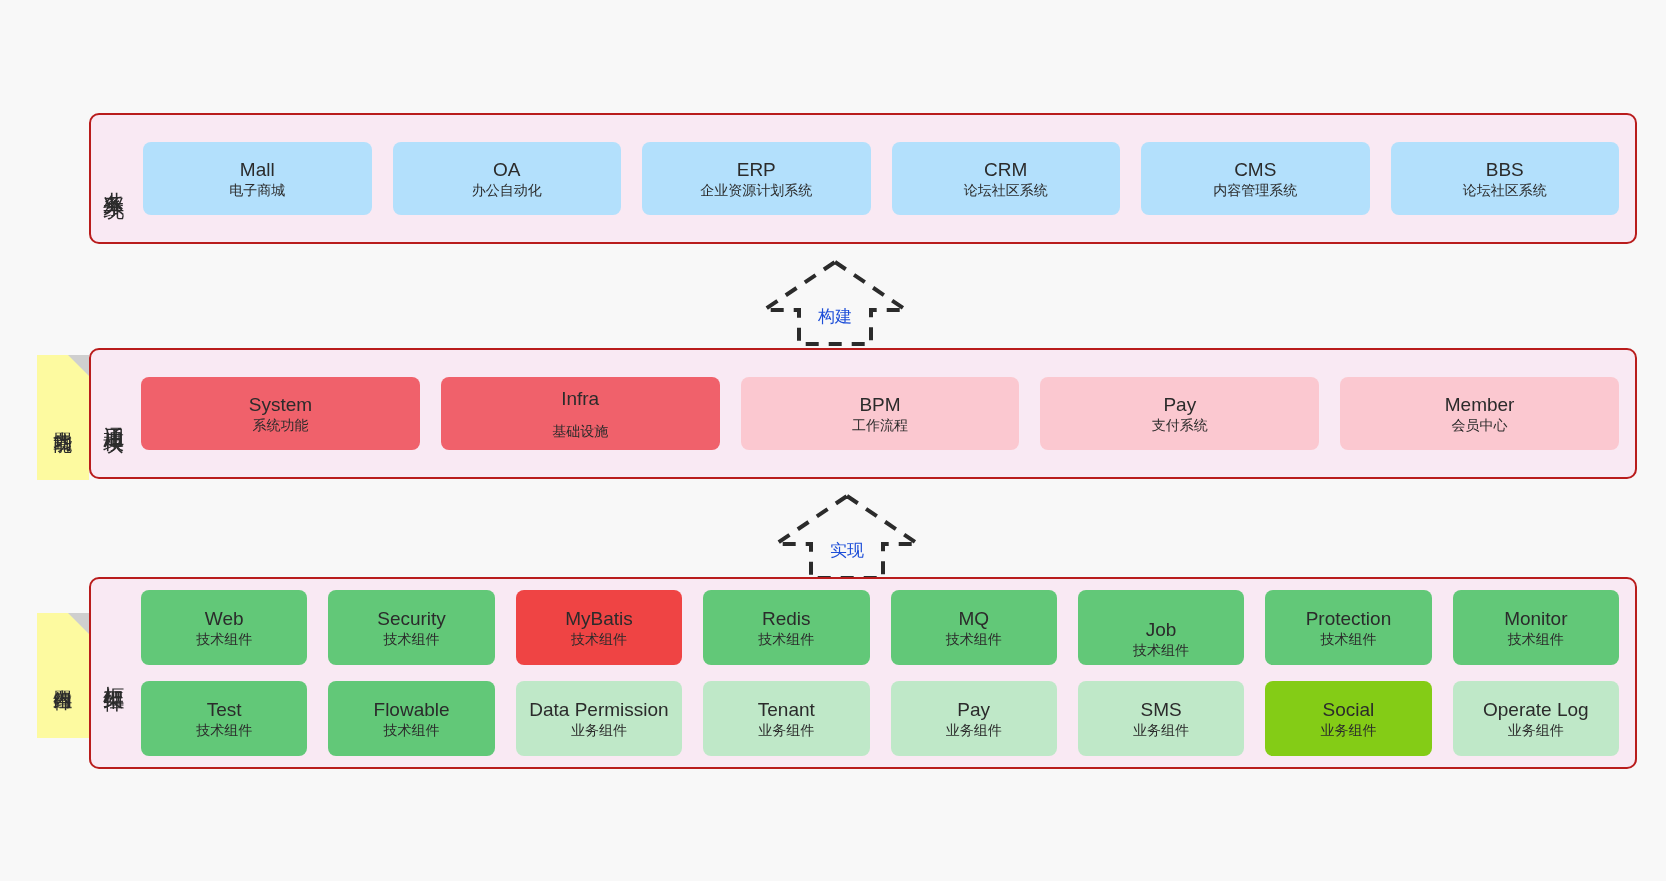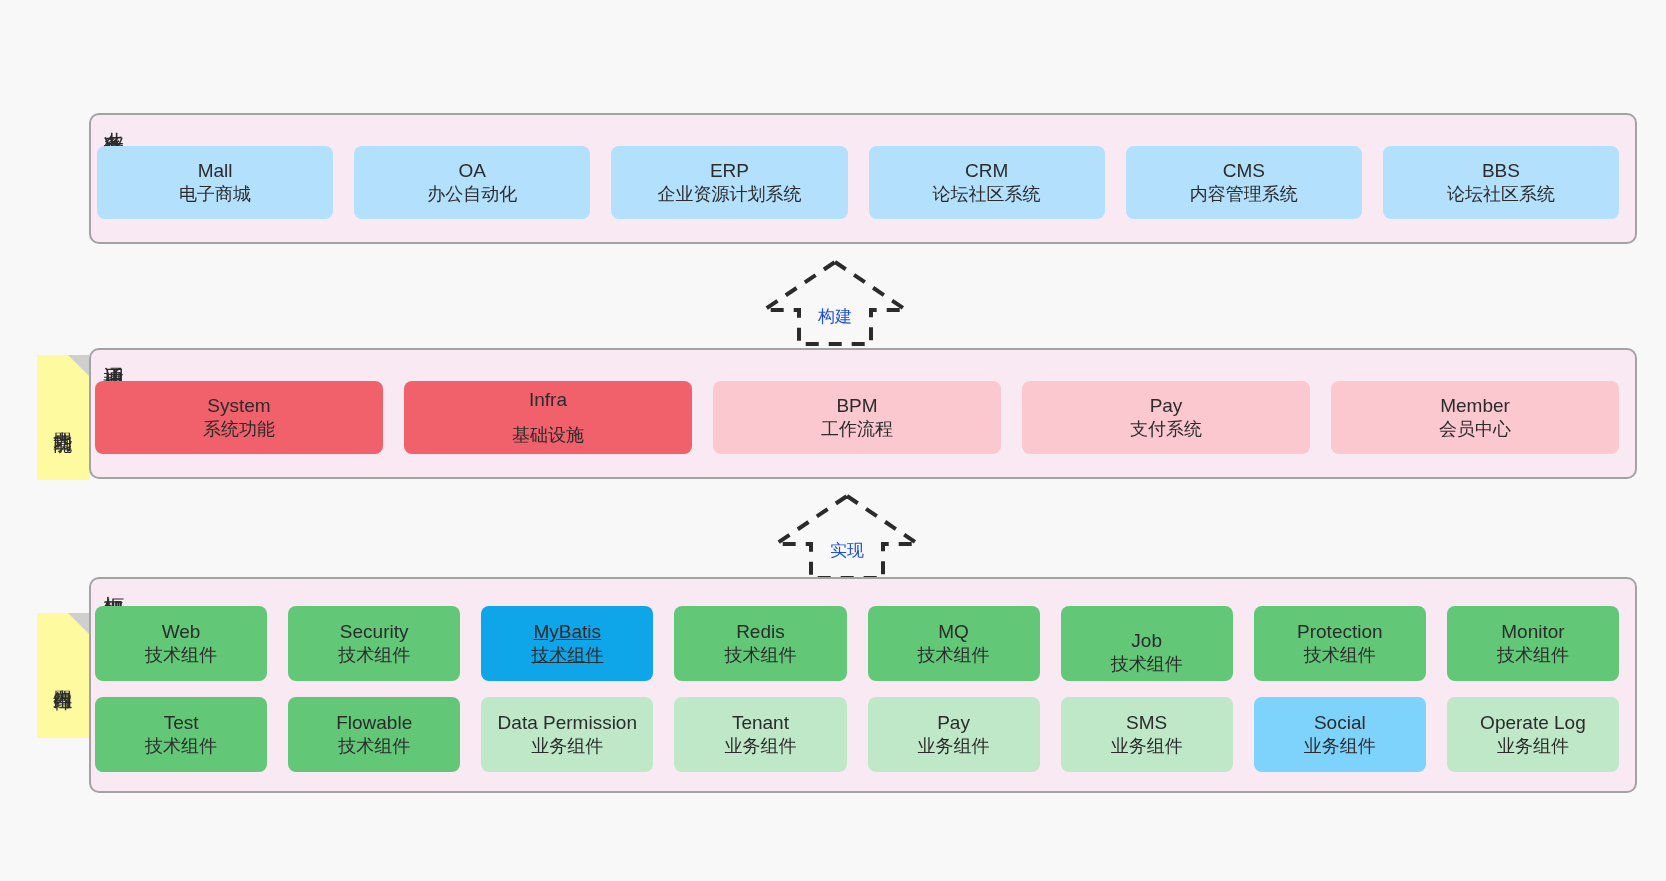--- a/index.html
+++ b/index.html
@@ -14,25 +14,24 @@
     position: relative;
     overflow: hidden;
   }
 
   .canvas { position: absolute; inset: 0; }
 
   
   .layer {
     position: absolute;
     background: #f9e9f3;
-    border: 2px solid #a3a3a3;
+    border: 2px solid #b91c1c;
     border-radius: 10px;
     display: flex;
     align-items: stretch;
-    flex-direction: column;
   }
   .layer-label {
     flex: 0 0 auto;
     width: 46px;
     display: flex;
     align-items: center;
     justify-content: center;
     font-size: 21px;
     line-height: 1.12;
     color: #2b2b2b;
@@ -60,38 +59,38 @@
     display: flex;
     flex-direction: column;
     align-items: center;
     justify-content: center;
     text-align: center;
     line-height: 1.25;
     color: #2b2b2b;
     padding: 6px 4px;
   }
   .card .t1 { font-size: 19px; }
-  .card .t2 { font-size: 18px; }
+  .card .t2 { font-size: 14px; }
 
   
   .c-blue        { background: #b3e0fc; }
   .c-red         { background: #f0616b; }
   .c-pink        { background: #fbc8d0; }
   .c-green       { background: #62c878; }
   .c-lightgreen  { background: #bfe8c8; }
 
   
   #layer-business  { left: 89px;  top: 113px; width: 1548px; height: 131px; }
   #layer-business .layer-body { padding-left: 6px; }
   #layer-business .card { height: 73px; }
 
   #layer-modules   { left: 89px;  top: 348px; width: 1548px; height: 131px; }
   #layer-modules .card { height: 73px; }
 
-  #layer-framework { left: 89px;  top: 577px; width: 1548px; height: 216px; }
+  #layer-framework { left: 89px;  top: 577px; width: 1548px; height: 192px; }
   #layer-framework .card { height: 75px; }
   #layer-framework .layer-body { gap: 16px; }
 
   
   .sticky {
     position: absolute;
     width: 52px;
     background: #fdfaa0;
     color: #2b2b2b;
     font-size: 19px;
@@ -243,21 +242,21 @@
 
       <div class="row">
         <div class="card c-green" style="background: rgb(98, 200, 120);">
           <span class="t1">Web</span>
           <span class="t2">技术组件</span>
         </div>
         <div class="card c-green" style="background: rgb(98, 200, 120);">
           <span class="t1">Security</span>
           <span class="t2">技术组件</span>
         </div>
-        <div class="card c-green" style="background: #0ea5e9; text-decoration: underline;">
+        <div class="card c-green" style="background: #ef4444;">
           <span class="t1">MyBatis</span>
           <span class="t2">技术组件</span>
         </div>
         <div class="card c-green" style="background: rgb(98, 200, 120);">
           <span class="t1">Redis</span>
           <span class="t2">技术组件</span>
         </div>
         <div class="card c-green" style="background: rgb(98, 200, 120);">
           <span class="t1">MQ</span>
           <span class="t2">技术组件</span>
@@ -294,21 +293,21 @@
           <span class="t2">业务组件</span>
         </div>
         <div class="card c-lightgreen" style="background: rgb(191, 232, 200);">
           <span class="t1">Pay</span>
           <span class="t2">业务组件</span>
         </div>
         <div class="card c-lightgreen" style="background: rgb(191, 232, 200);">
           <span class="t1">SMS</span>
           <span class="t2">业务组件</span>
         </div>
-        <div class="card c-lightgreen" style="background: #7dd3fc;">
+        <div class="card c-lightgreen" style="background: #84cc16;">
           <span class="t1">Social</span>
           <span class="t2">业务组件</span>
         </div>
         <div class="card c-lightgreen" style="background: rgb(191, 232, 200);">
           <span class="t1">Operate Log</span>
           <span class="t2">业务组件</span>
         </div>
       </div>
 
     </div>

